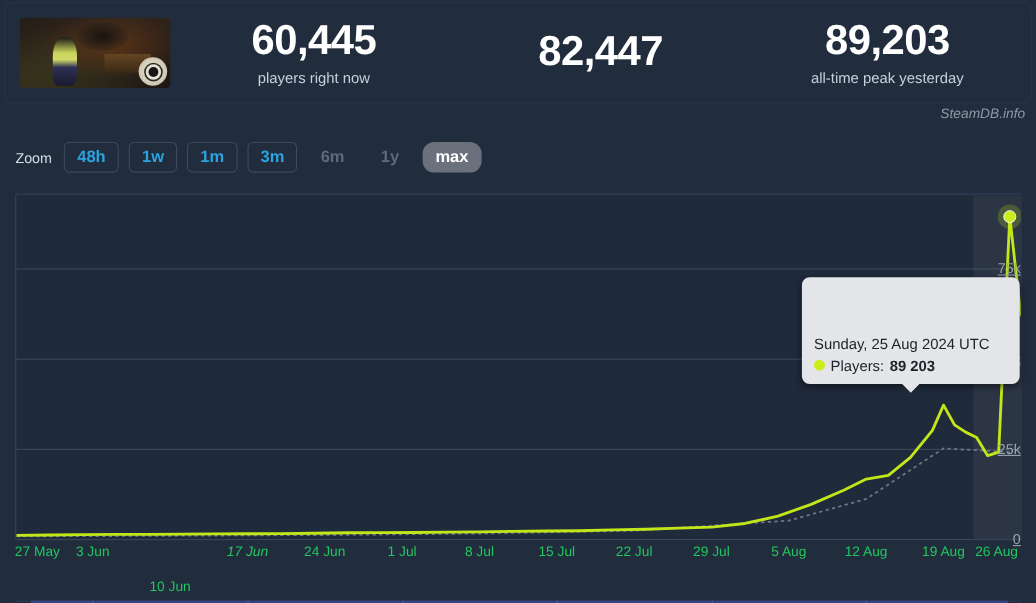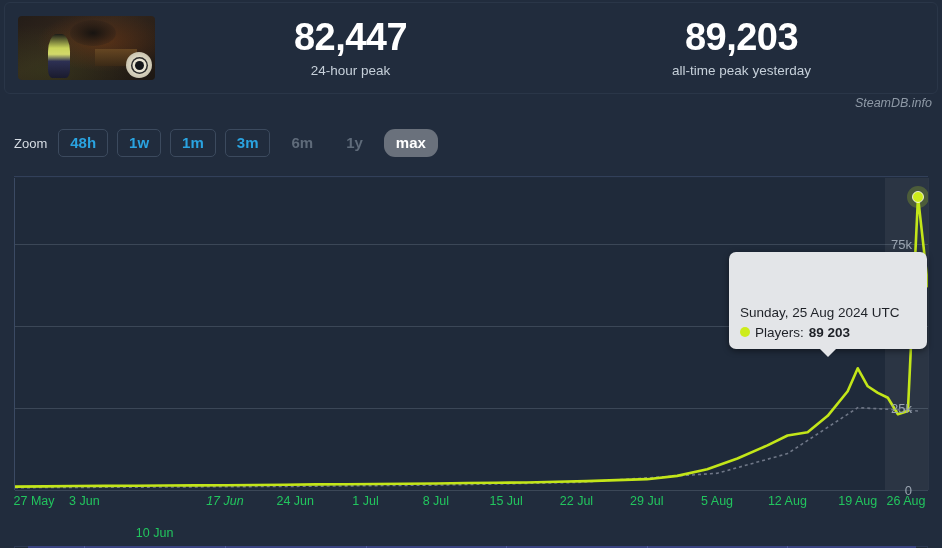--- a/index.html
+++ b/index.html
@@ -109,23 +109,24 @@
     width: 914px; height: 312px;
     border-left: 1px solid #3b4a63;
   }
   .plot-bg { position: absolute; inset: 0; background: #1f2a3a; }
   .gridline { position: absolute; left: 0; width: 100%; height: 1px; background: #3b4757; }
   .crosshair-band {
     position: absolute; top: 0; height: 100%;
     background: rgba(255,255,255,0.055);
   }
   .yaxis-label {
-    position: absolute; right: 16px;
+    position: absolute; right: 0;
     font-size: 13px; color: #9aa4b0;
     transform: translateY(-50%);
+    text-decoration: underline;
   }
   .svg-series { position: absolute; inset: 0; }
   .xaxis {
     position: absolute; left: 14px; top: 376px; width: 914px; height: 22px;
   }
   .xtick {
     position: absolute; font-size: 12.5px; color: #22c55e;
     transform: translateX(-50%); white-space: nowrap;
   }
 
@@ -166,24 +167,27 @@
 
 <div class="stats-card">
 
   <div class="thumb-wrap">
     <div class="thumb-beam"></div>
     <div class="thumb-crate"></div>
     <div class="thumb-figure"></div>
     <div class="thumb-badge"></div>
   </div>
 
+  <div class="stat-col">
+    <div class="stat-num">60,445</div>
+    <div class="stat-label">players right now</div>
+  </div>
 
   <div class="stat-col">
     <div class="stat-num">82,447</div>
-    <div class="stat-label">24-hour peak</div>
   </div>
 
   <div class="stat-col">
     <div class="stat-num">89,203</div>
     <div class="stat-label">all-time peak yesterday</div>
   </div>
 
 </div>
 
 <div class="watermark-top">SteamDB.info</div>

